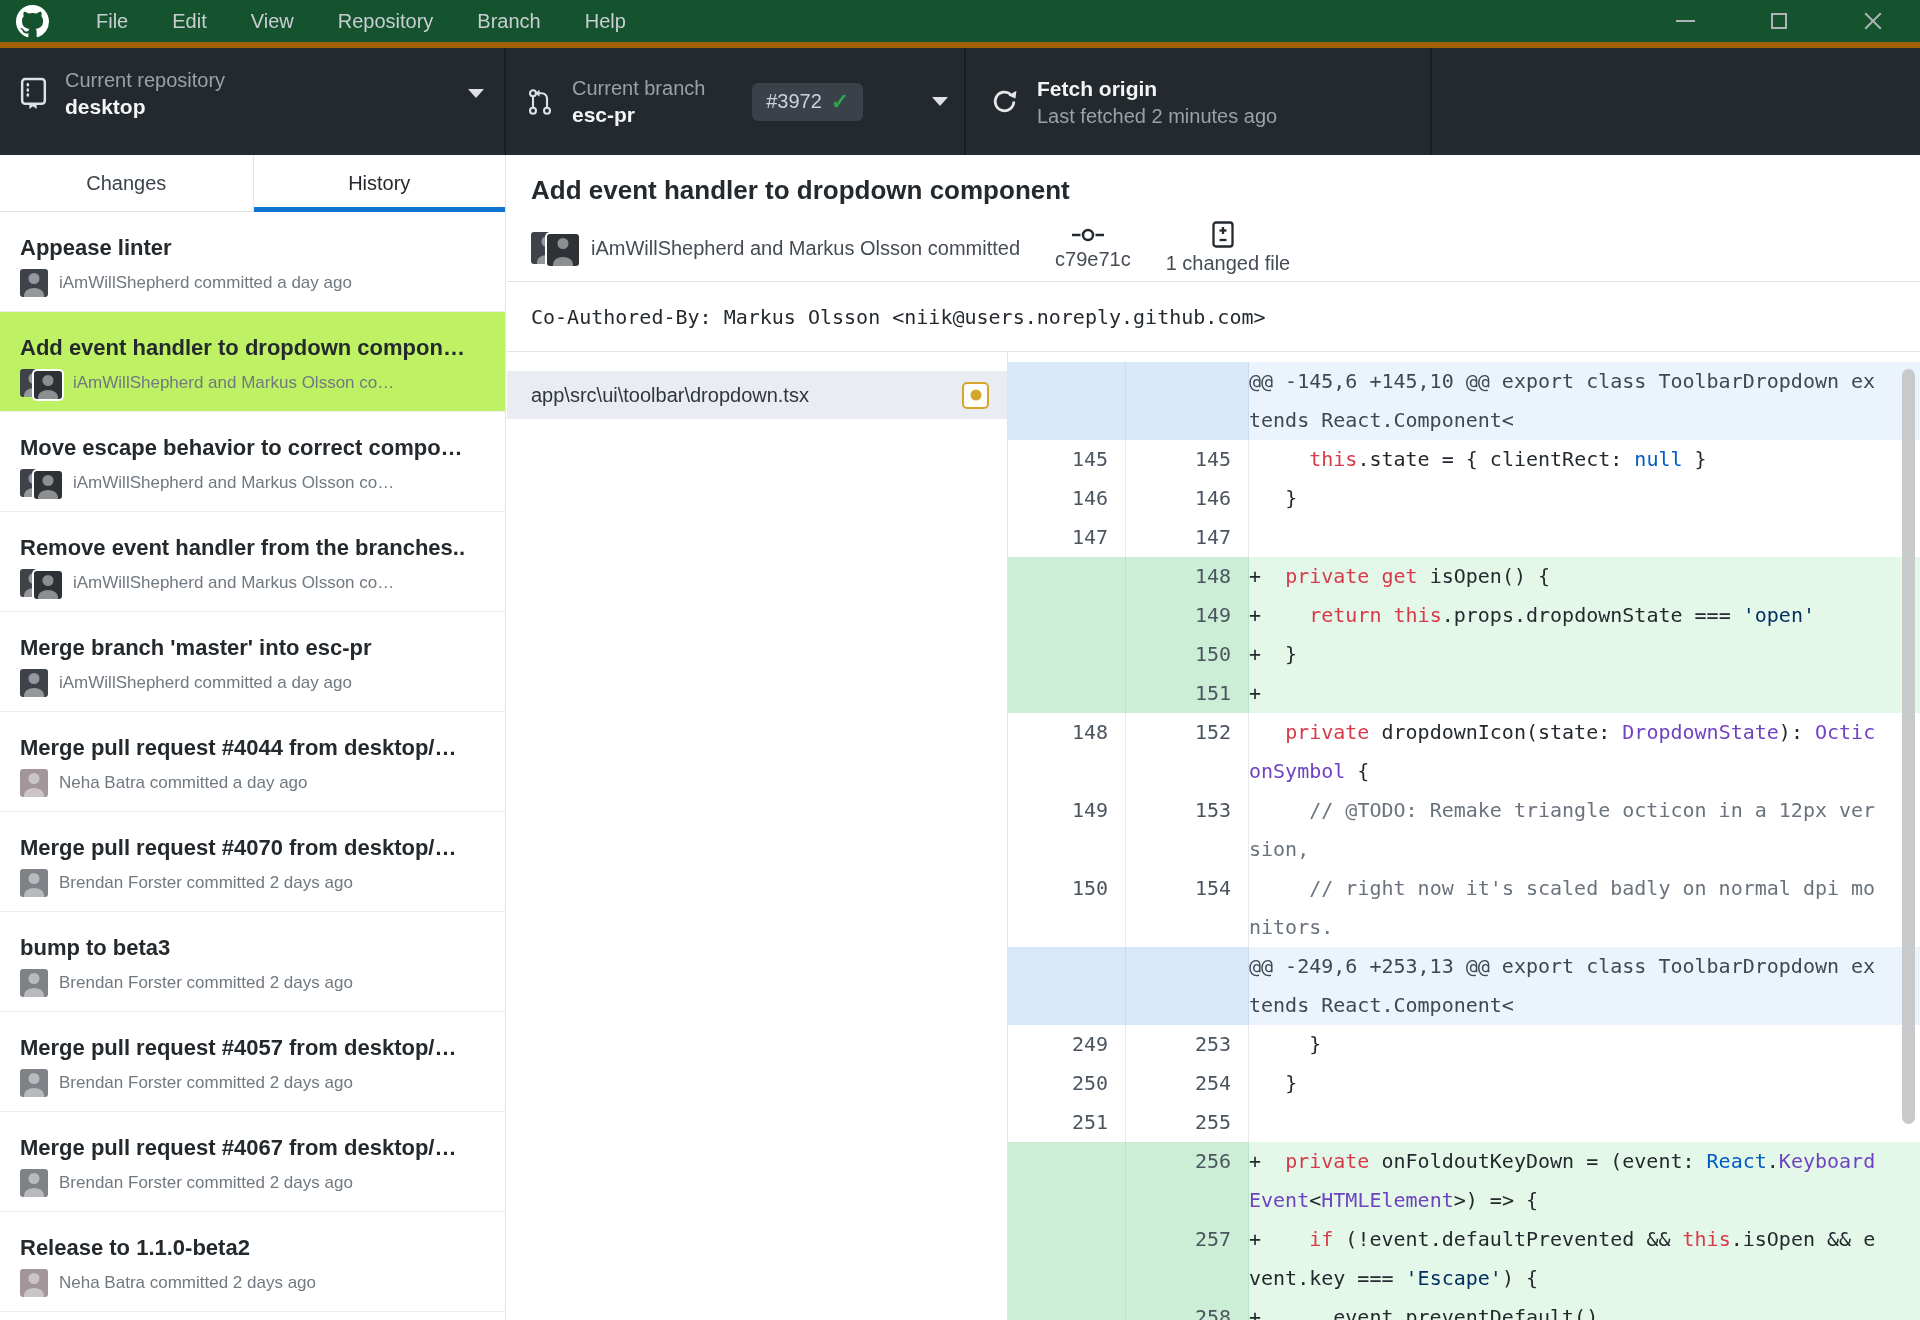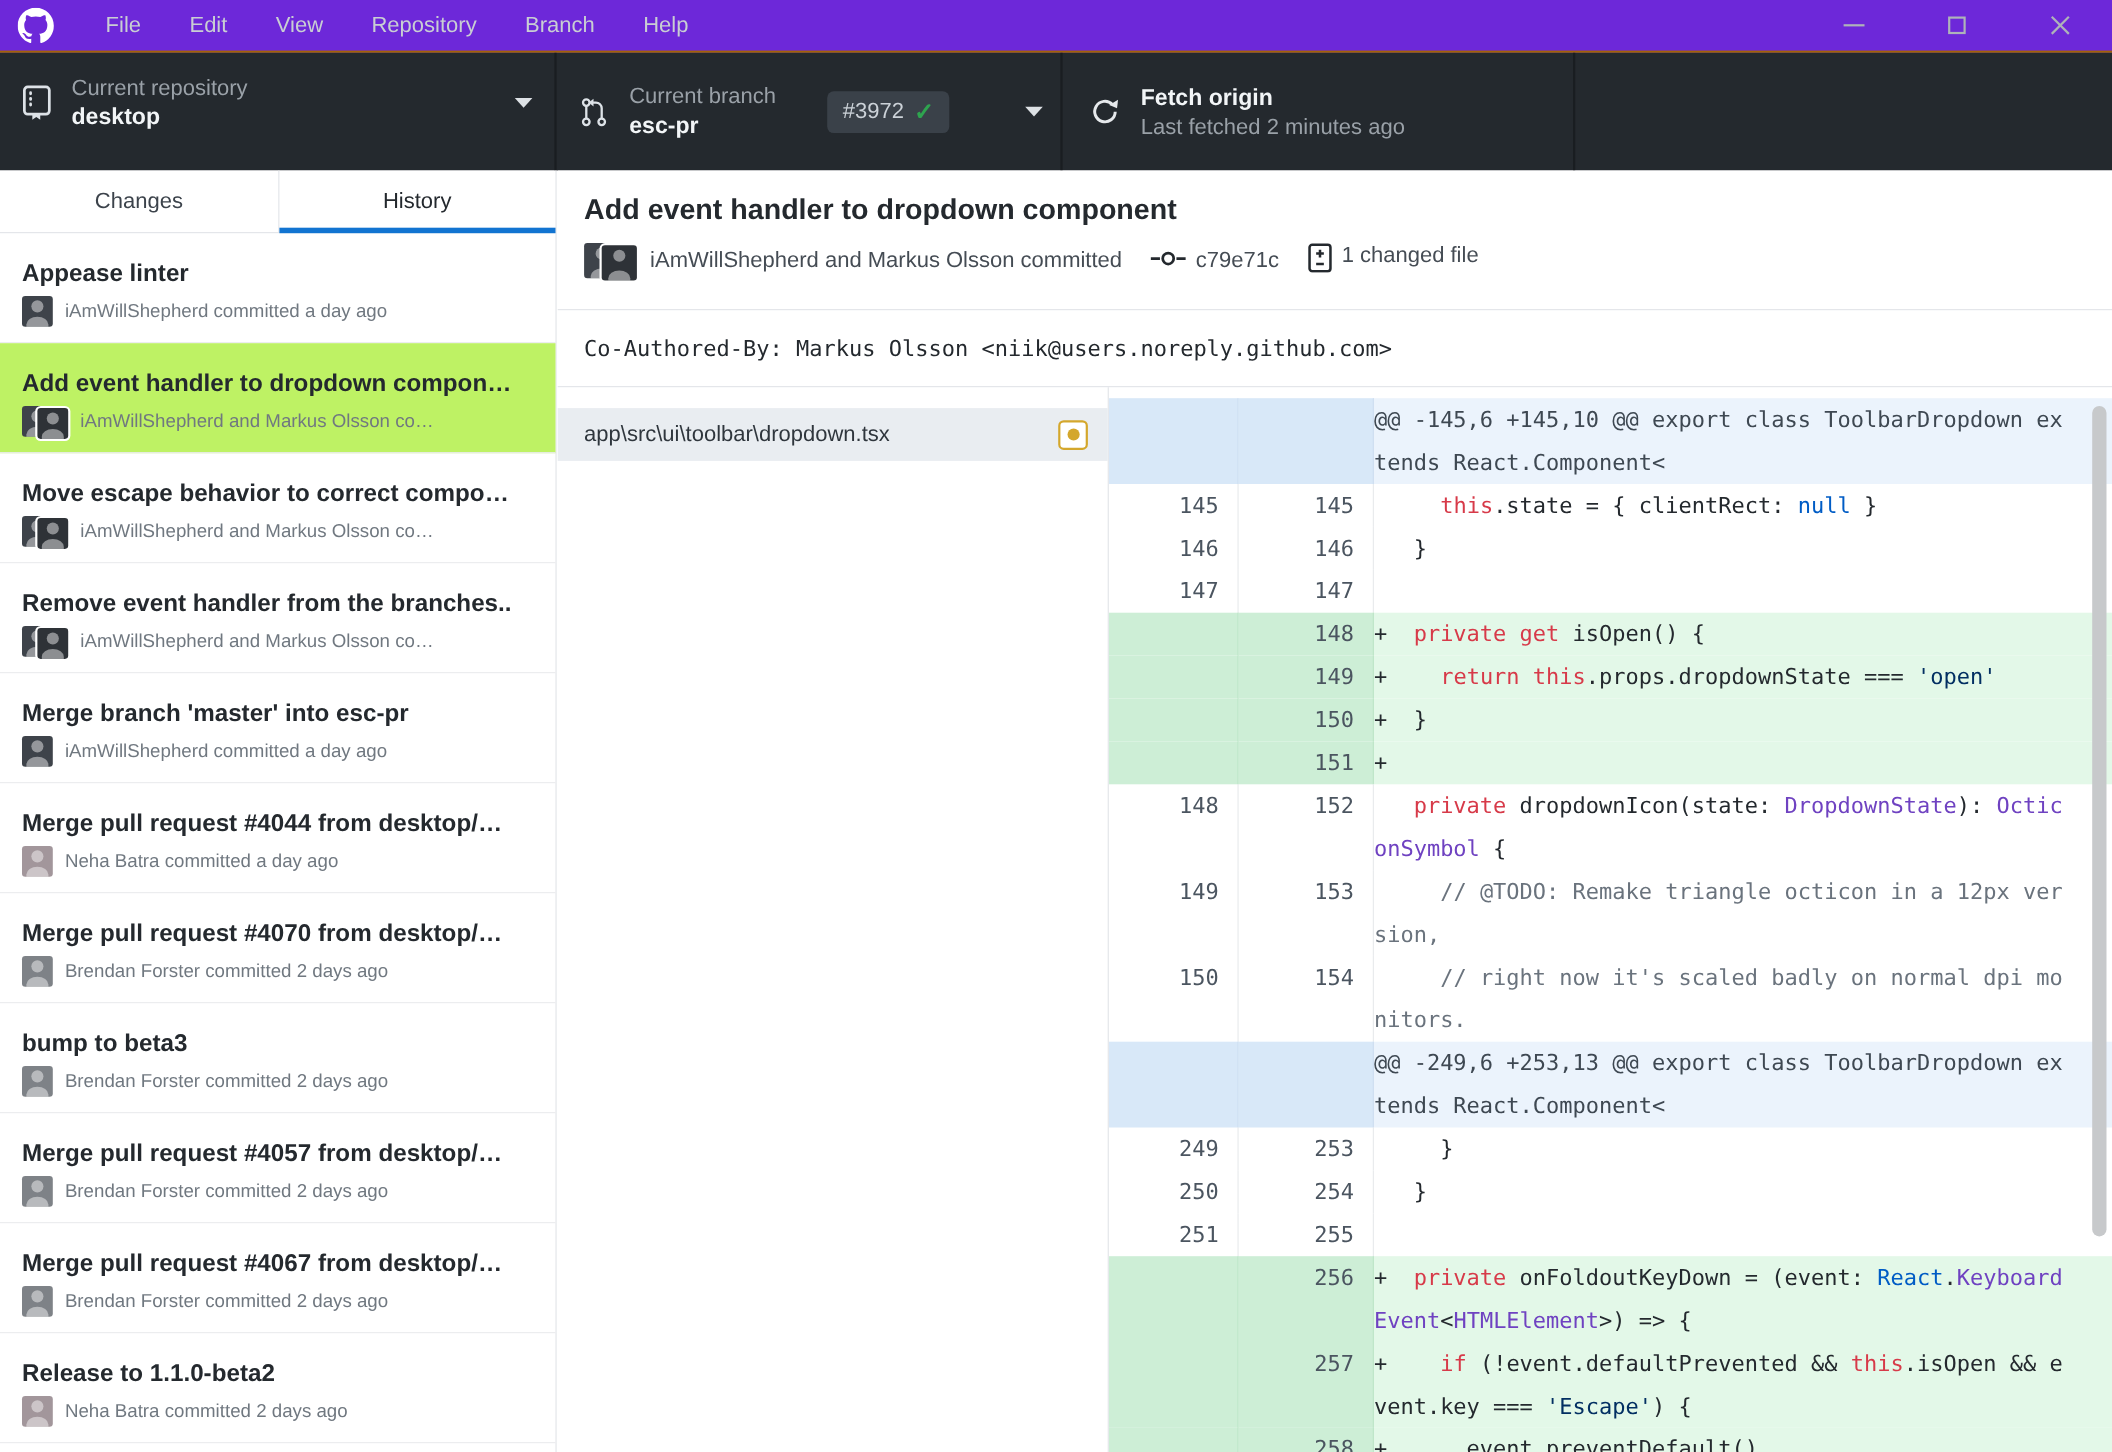--- a/index.html
+++ b/index.html
@@ -1,21 +1,21 @@
 <!DOCTYPE html>
 <html><head>
 <meta charset="utf-8">
 <style>
   * { box-sizing: border-box; margin: 0; padding: 0; }
   html,body { width:1920px; height:1320px; overflow:hidden; }
   body { position:relative; background:#fff; font-family:"Liberation Sans", sans-serif; }
 
   
   #menubar { position:absolute; left:0; top:0; width:1920px; height:48px;
-    background:#6d28d9; display:flex; align-items:center; border-bottom:2px solid #a16207; }
+    background:#14532d; display:flex; align-items:center; border-bottom:6px solid #a16207; }
   #logo { width:34px; height:34px; margin:0 24px 0 16px; display:flex; align-items:center; }
   #menu-items { display:flex; height:48px; }
   .menu-item { color:#c9ced3; font-size:20px; padding:0 22px; display:flex; align-items:center; cursor:default; }
   #win-controls { margin-left:auto; display:flex; height:48px; }
   .win-btn { width:94px; height:48px; display:flex; align-items:center; justify-content:center; }
   .glyph-min { width:19px; height:2px; background:#aeb3b9; }
   .glyph-max { width:16px; height:16px; border:2px solid #aeb3b9; }
   .glyph-close { position:relative; width:22px; height:22px; }
   .glyph-close::before, .glyph-close::after { content:""; position:absolute; left:0; top:10px;
     width:22px; height:2px; background:#aeb3b9; }
@@ -77,21 +77,21 @@
   
   #main { position:absolute; left:507px; top:155px; width:1413px; height:1165px; background:#fff; }
 
   #commit-header { height:127px; border-bottom:1px solid #e1e4e8; padding:20px 24px 0 24px; }
   #commit-title { font-size:26px; font-weight:600; color:#24292e; }
   #commit-meta-row { display:flex; align-items:center; margin-top:15px; }
   #header-avatars { position:relative; width:48px; height:32px; flex:none; }
   #header-avatars .avatar { width:32px; height:32px; }
   #header-avatars .avatar:nth-child(2) { left:16px; top:2px; box-shadow:0 0 0 2px #fff; }
   #commit-meta { font-size:20px; color:#454c54; margin-left:12px; }
-  .meta-group { display:flex; margin-left:26px; }
+  .meta-group { display:flex; align-items:center; margin-left:26px;flex-direction:column; }
   .meta-group .label { font-size:20px; color:#454c54; margin-left:9px; }
 
   #commit-desc { height:70px; border-bottom:1px solid #e1e4e8; display:flex; align-items:center; padding:0 24px; }
   #desc-text { font-family:"DejaVu Sans Mono", monospace; font-size:20px; color:#24292e; }
 
   #content-row { display:flex; height:968px; }
   #file-panel { width:501px; border-right:1px solid #e1e4e8; flex:none; }
   .file-row { height:48px; background:#e9edf1; display:flex; align-items:center; padding:0 18px 0 24px;margin-top:19px; }
   .file-path { font-size:20px; color:#2f363d; white-space:nowrap; overflow:hidden; }
   .mod-icon { margin-left:auto; width:27px; height:27px; border:2.5px solid #d4a72c; border-radius:5px;

